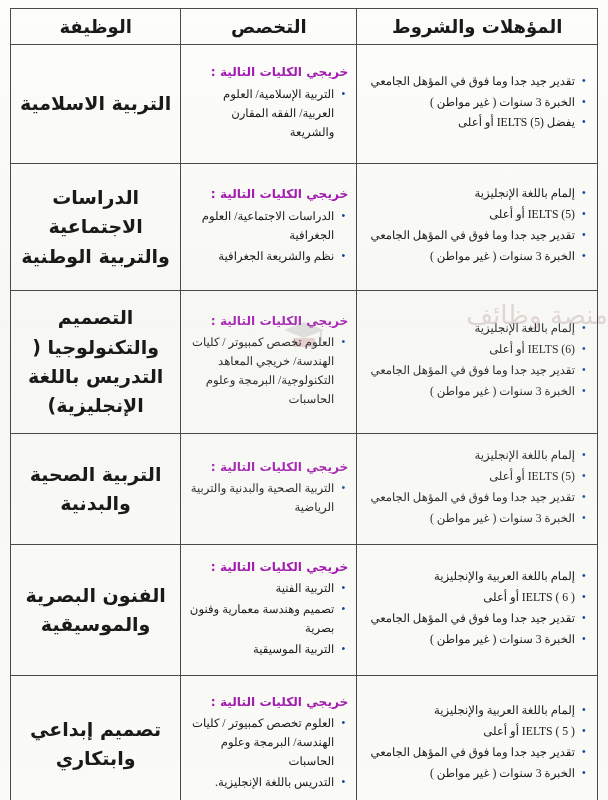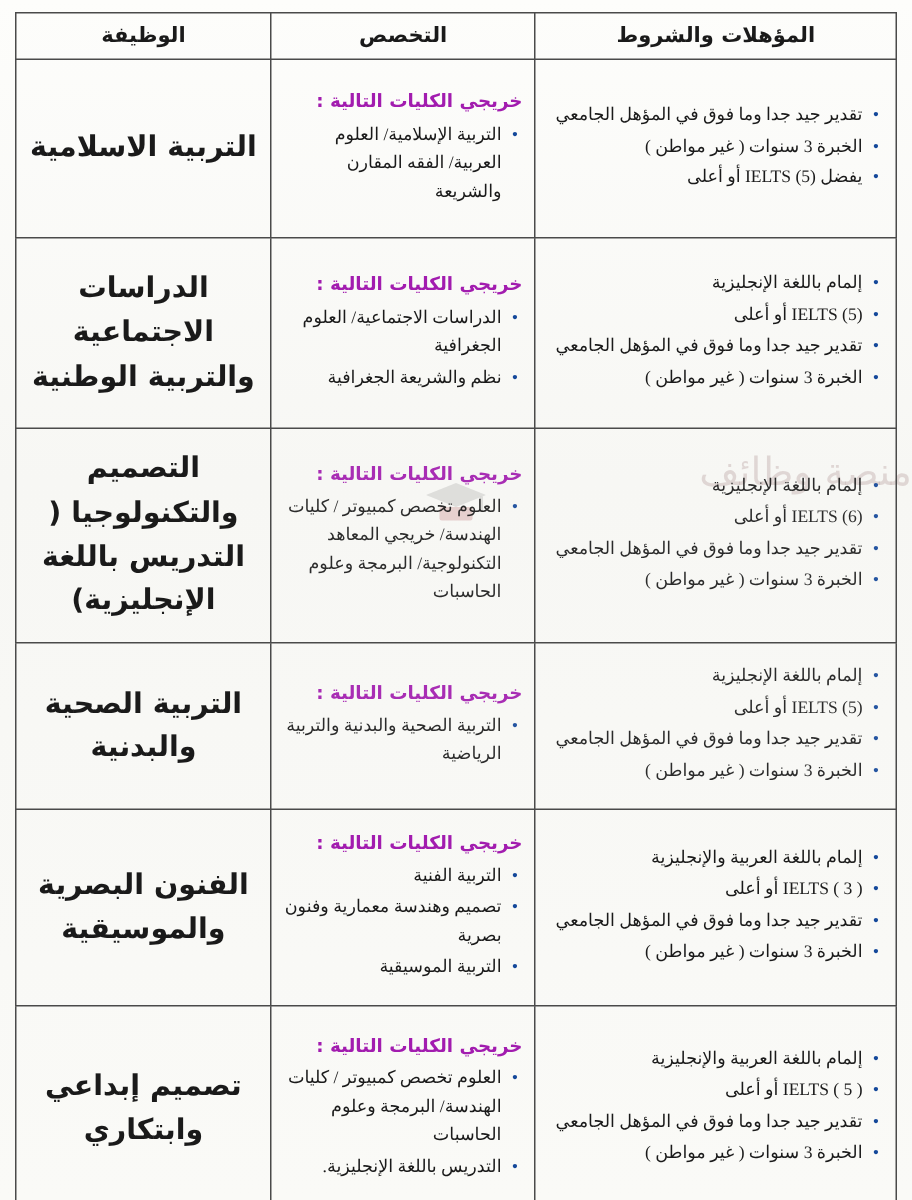--- a/index.html
+++ b/index.html
@@ -79,21 +79,21 @@
     table-layout: fixed;
     background: transparent;
   }
   table.main th, table.main td {
     border: 1px solid #4a4a4a;
     vertical-align: middle;
     padding: 7px 8px;
   }
   thead th {
     font-weight: bold;
-    font-size: 14px;
+    font-size: 18px;
     text-align: center;
     padding: 9px 4px;
     background: transparent;
   }
   .col-job { width: 29%; }
   .col-spec { width: 30%; }
   .col-req { width: 41%; }
 
   td.job {
     text-align: center;
@@ -244,21 +244,21 @@
             <li>التربية الصحية والبدنية والتربية الرياضية</li>
           </ul>
         </td>
         <td class="job">التربية الصحية والبدنية</td>
       </tr>
 
       <tr class="r5">
         <td class="req">
           <ul class="bullets">
             <li>إلمام باللغة العربية والإنجليزية</li>
-            <li>IELTS ( 3 ) أو أعلى</li>
+            <li>IELTS ( 6 ) أو أعلى</li>
             <li>تقدير جيد جدا وما فوق في المؤهل الجامعي</li>
             <li>الخبرة 3 سنوات ( غير مواطن )</li>
           </ul>
         </td>
         <td class="spec">
           <span class="spec-head">خريجي الكليات التالية :</span>
           <ul class="bullets">
             <li>التربية الفنية</li>
             <li>تصميم وهندسة معمارية وفنون بصرية</li>
             <li>التربية الموسيقية</li>

